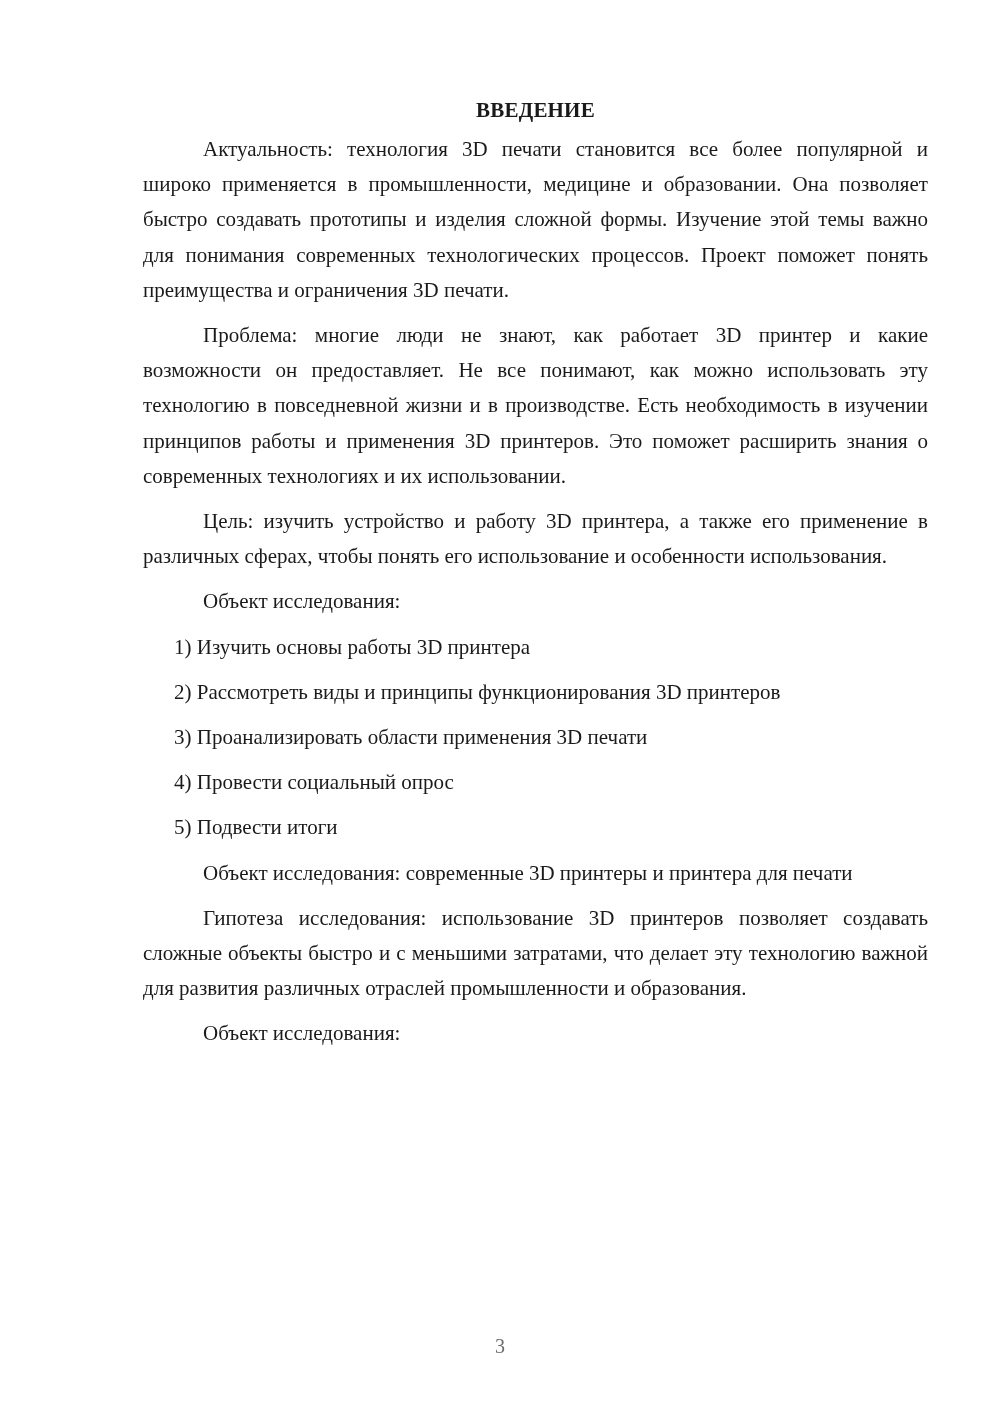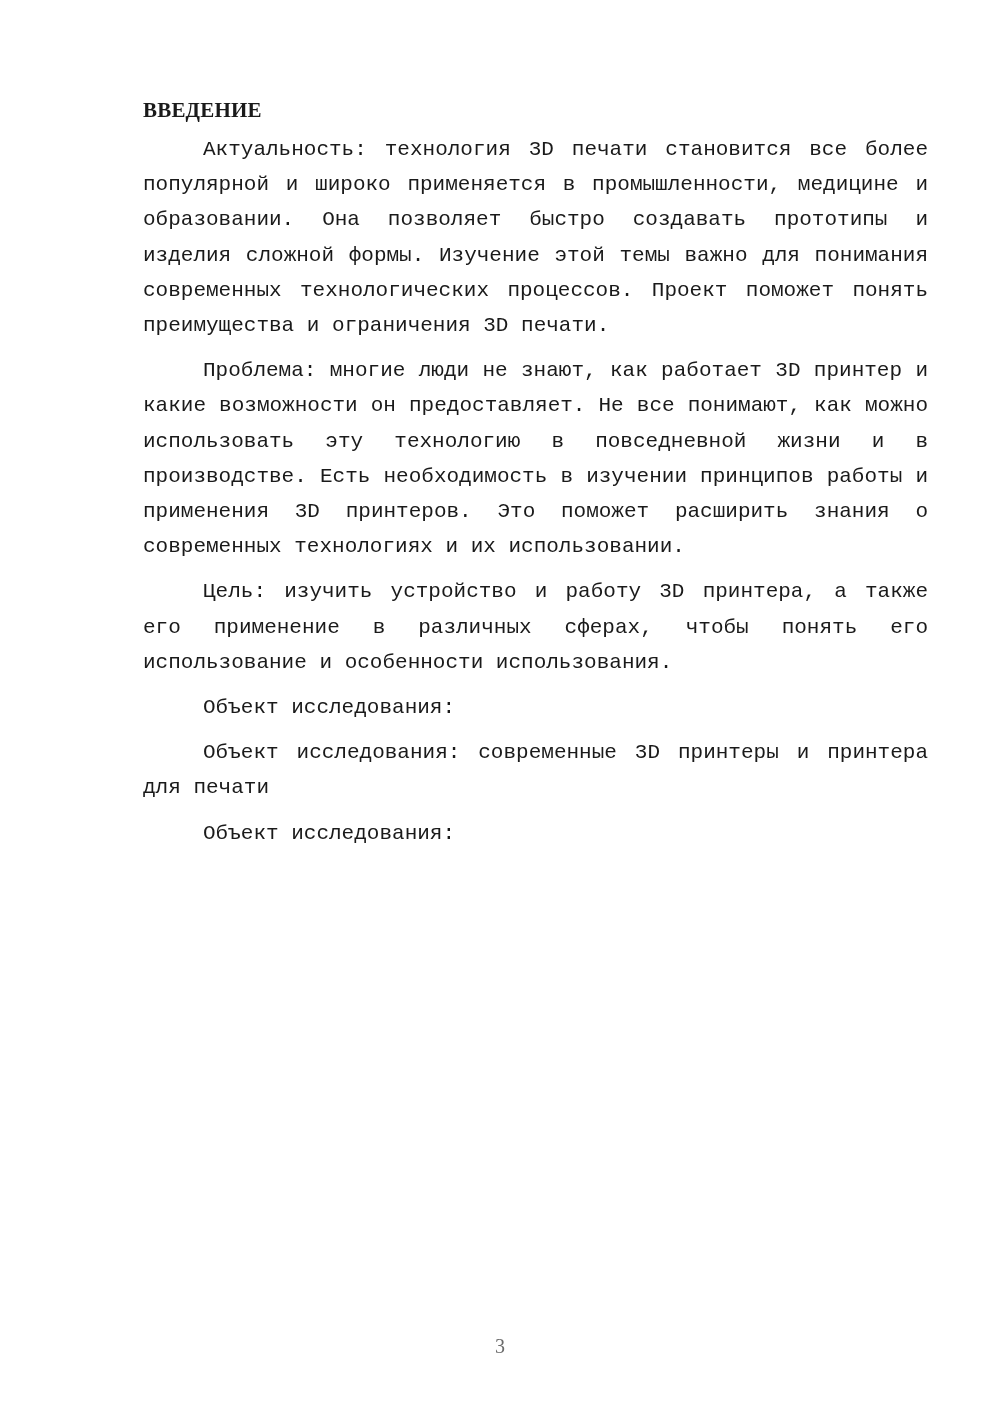--- a/index.html
+++ b/index.html
@@ -15,34 +15,33 @@
       font-family: "Liberation Serif", "DejaVu Serif", serif;
       color: #1a1a1a;
     }
     .page {
       position: absolute;
       left: 143px;
       top: 92px;
       width: 785px;
     }
     .title {
-      text-align: left;
+      text-align: center;
       font-weight: bold;
       font-size: 21px;
       line-height: 36px;
       margin: 0 0 4px 0;
       letter-spacing: 0.2px;
     }
     .para {
       font-size: 21px;
       line-height: 35.2px;
       text-align: justify;
       text-indent: 60px;
       margin: 3px 0 10px 0;
-      font-family: Liberation Mono, monospace;
     }
     .task-list {
       margin: 0 0 10px 0;
       padding: 0;
       list-style: none;
     }
     .task-item {
       font-size: 21px;
       line-height: 35.2px;
       padding-left: 31px;
@@ -66,21 +65,29 @@
   <h1 class="title">ВВЕДЕНИЕ</h1>
 
   <p class="para">Актуальность: технология 3D печати становится все более популярной и широко применяется в промышленности, медицине и образовании. Она позволяет быстро создавать прототипы и изделия сложной формы. Изучение этой темы важно для понимания современных технологических процессов. Проект поможет понять преимущества и ограничения 3D печати.</p>
 
   <p class="para">Проблема: многие люди не знают, как работает 3D принтер и какие возможности он предоставляет. Не все понимают, как можно использовать эту технологию в повседневной жизни и в производстве. Есть необходимость в изучении принципов работы и применения 3D принтеров. Это поможет расширить знания о современных технологиях и их использовании.</p>
 
   <p class="para">Цель: изучить устройство и работу 3D принтера, а также его применение в различных сферах, чтобы понять его использование и особенности использования.</p>
 
   <p class="para">Объект исследования:</p>
 
+  <ul class="task-list">
+    <li class="task-item">1) Изучить основы работы 3D принтера</li>
+    <li class="task-item">2) Рассмотреть виды и принципы функционирования 3D принтеров</li>
+    <li class="task-item">3) Проанализировать области применения 3D печати</li>
+    <li class="task-item">4) Провести социальный опрос</li>
+    <li class="task-item">5) Подвести итоги</li>
+  </ul>
 
   <p class="para">Объект исследования: современные 3D принтеры и принтера для печати</p>
 
 
+  <p class="para">Гипотеза исследования: использование 3D принтеров позволяет создавать сложные объекты быстро и с меньшими затратами, что делает эту технологию важной для развития различных отраслей промышленности и образования.</p>
 
   <p class="para">Объект исследования:</p>
 </div>
 
 <div class="page-number">3</div>
 
 </body></html>

